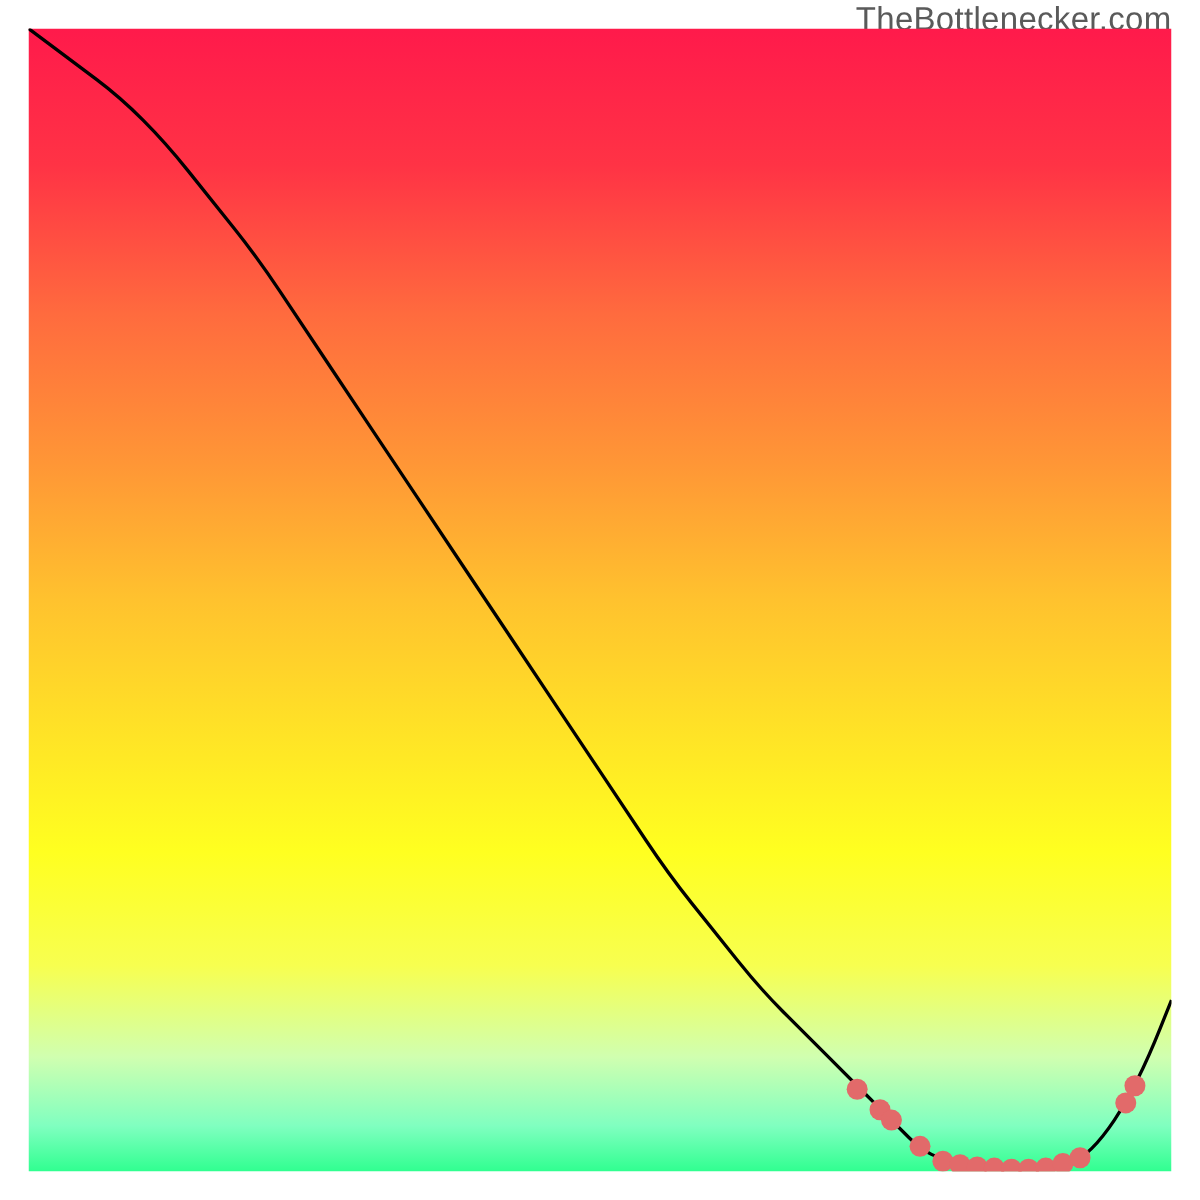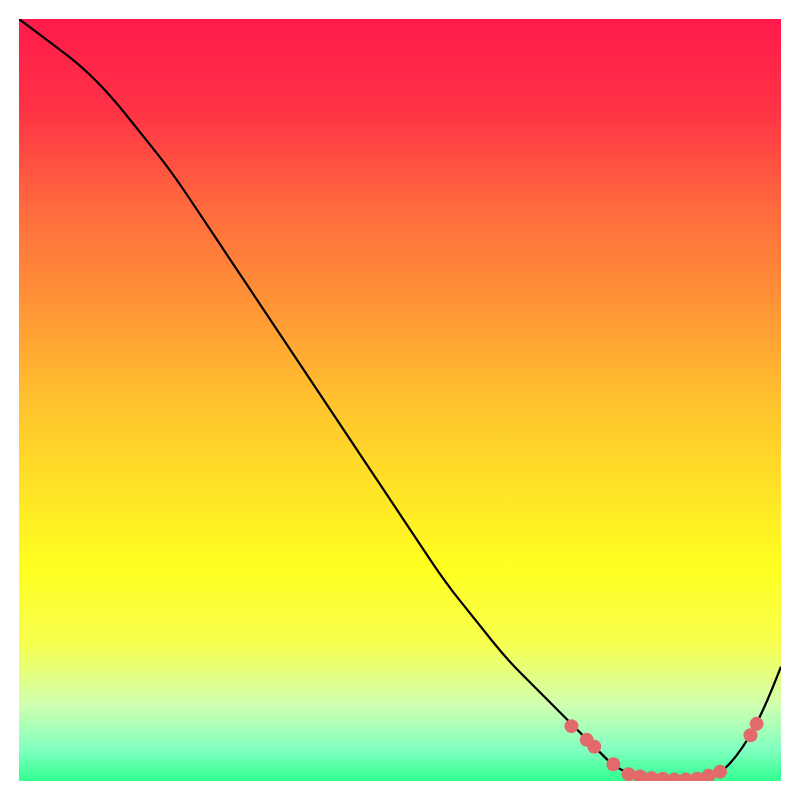--- a/index.html
+++ b/index.html
@@ -37,20 +37,21 @@
     left: 0;
     top: 0;
     width: 100%;
     height: 100%;
   }
 </style>
 </head>
 <body>
 
 <div class="chart-container">
+  <div class="watermark">TheBottlenecker.com</div>
   <div class="plot-area">
     <svg class="curve" viewBox="0 0 762 762" preserveAspectRatio="none">
       <defs>
         <linearGradient id="bg-grad" x1="0" y1="0" x2="0" y2="1">
             <stop offset="0%" stop-color="#ff1a4b"></stop>
             <stop offset="12%" stop-color="#ff3345"></stop>
             <stop offset="25%" stop-color="#ff6b3e"></stop>
             <stop offset="38%" stop-color="#ff9636"></stop>
             <stop offset="50%" stop-color="#ffc22e"></stop>
             <stop offset="62%" stop-color="#ffe426"></stop>

